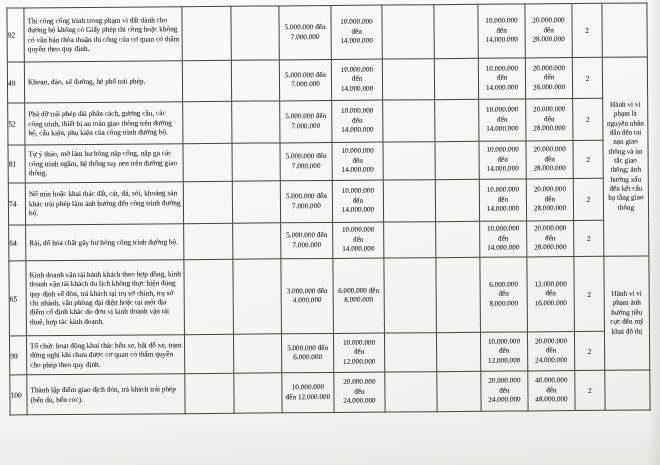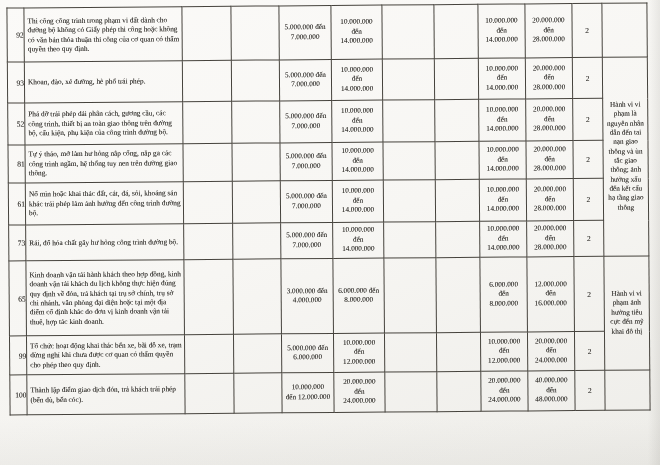--- a/index.html
+++ b/index.html
@@ -38,21 +38,21 @@
   }
   tr.r92 td { height: 54px; }
   tr.r93 td { height: 41px; }
   tr.r94 td { height: 42px; }
   tr.r95 td { height: 38px; }
   tr.r96 td { height: 42px; }
   tr.r97 td { height: 36px; }
   tr.r98 td { height: 75px; }
   tr.r99 td { height: 39px; }
   tr.r100 td { height: 40px; }
-  .c-num  { text-align: right; font-size: 7.5px; }
+  .c-num  { text-align: left; font-size: 7.5px; }
   .c-desc { text-align: left; font-size: 7.3px; line-height: 1.3; padding: 2px 2px 2px 3px; }
   .c-fine { text-align: center; font-size: 7.2px; line-height: 1.32; white-space: pre-line; padding: 0 1px; }
   .c-point{ text-align: center; font-size: 7.5px; }
   .c-note { text-align: center; font-size: 7.2px; line-height: 1.3; padding: 0 2px; }
 </style>
 </head>
 <body>
 
 <div class="page">
   <table class="doc-table">
@@ -86,21 +86,21 @@
         <td class="c-fine">10.000.000
 đến
 14.000.000</td>
         <td class="c-fine">20.000.000
 đến
 28.000.000</td>
         <td class="c-point">2</td>
         <td class="c-note"></td>
       </tr>
       <tr class="r93">
-        <td class="c-num">93</td>
+        <td class="c-num">49</td>
         <td class="c-desc">Khoan, đào, xẻ đường, hè phố trái phép.</td>
         <td></td>
         <td></td>
         <td class="c-fine">5.000.000 đến
 7.000.000</td>
         <td class="c-fine">10.000.000
 đến
 14.000.000</td>
         <td></td>
         <td></td>
@@ -147,41 +147,41 @@
         <td></td>
         <td class="c-fine">10.000.000
 đến
 14.000.000</td>
         <td class="c-fine">20.000.000
 đến
 28.000.000</td>
         <td class="c-point">2</td>
       </tr>
       <tr class="r96">
-        <td class="c-num">61</td>
+        <td class="c-num">74</td>
         <td class="c-desc">Nổ mìn hoặc khai thác đất, cát, đá, sỏi, khoáng sản khác trái phép làm ảnh hưởng đến công trình đường bộ.</td>
         <td></td>
         <td></td>
         <td class="c-fine">5.000.000 đến
 7.000.000</td>
         <td class="c-fine">10.000.000
 đến
 14.000.000</td>
         <td></td>
         <td></td>
         <td class="c-fine">10.000.000
 đến
 14.000.000</td>
         <td class="c-fine">20.000.000
 đến
 28.000.000</td>
         <td class="c-point">2</td>
       </tr>
       <tr class="r97">
-        <td class="c-num">73</td>
+        <td class="c-num">64</td>
         <td class="c-desc">Rải, đổ hóa chất gây hư hỏng công trình đường bộ.</td>
         <td></td>
         <td></td>
         <td class="c-fine">5.000.000 đến
 7.000.000</td>
         <td class="c-fine">10.000.000
 đến
 14.000.000</td>
         <td></td>
         <td></td>

